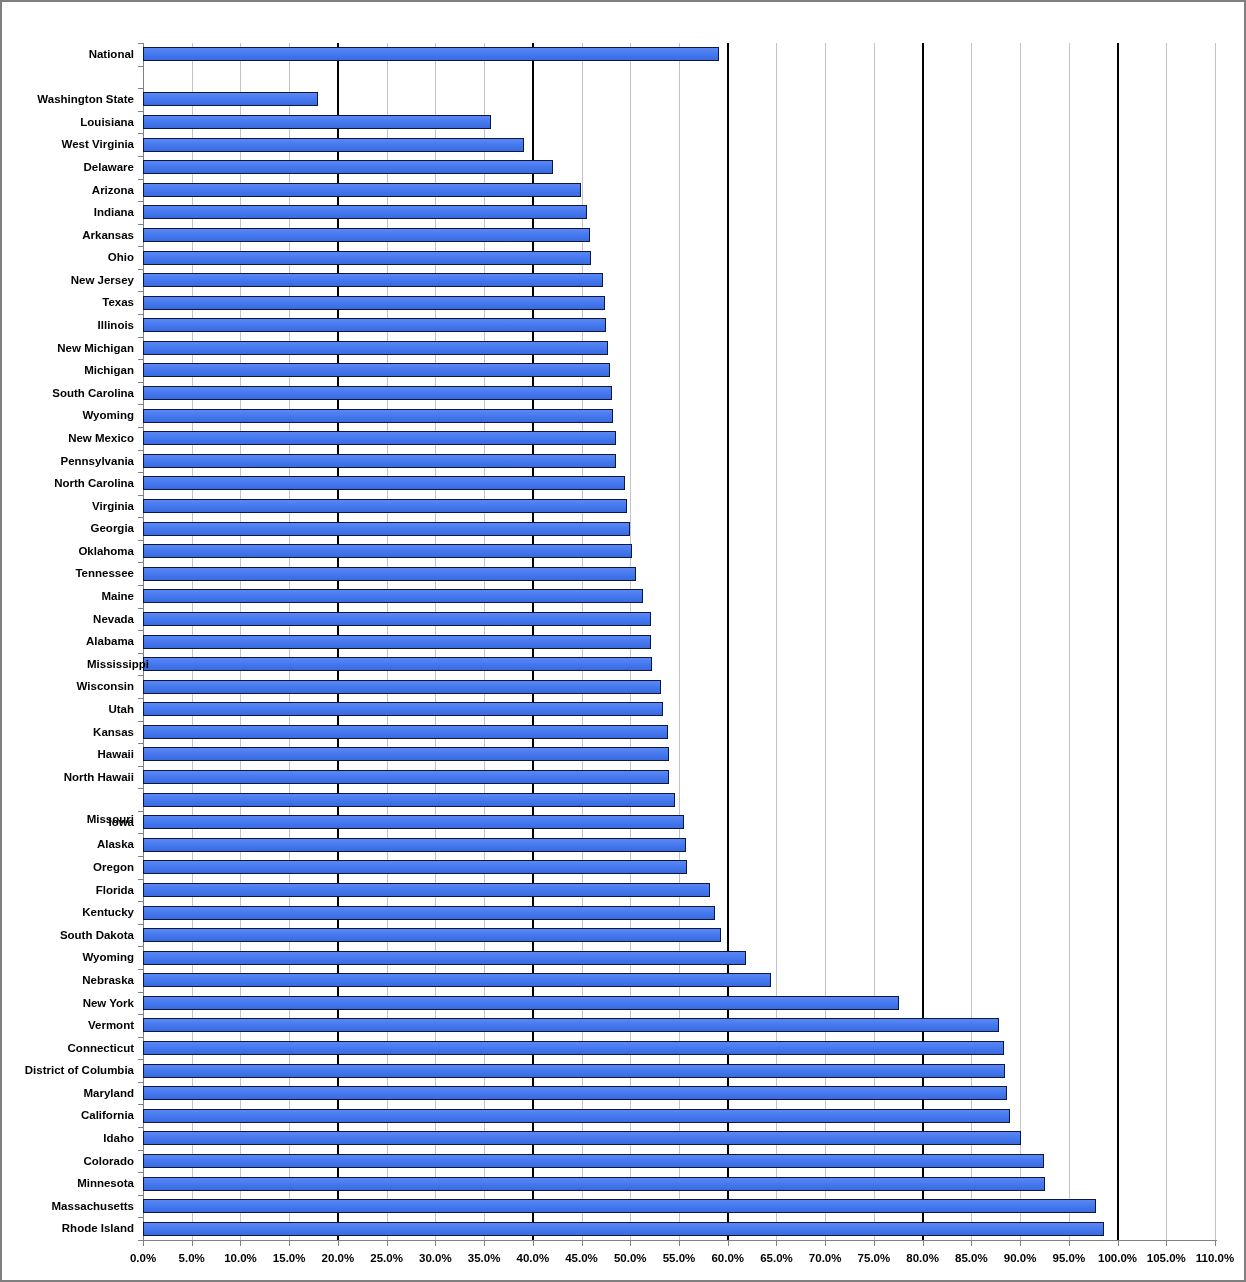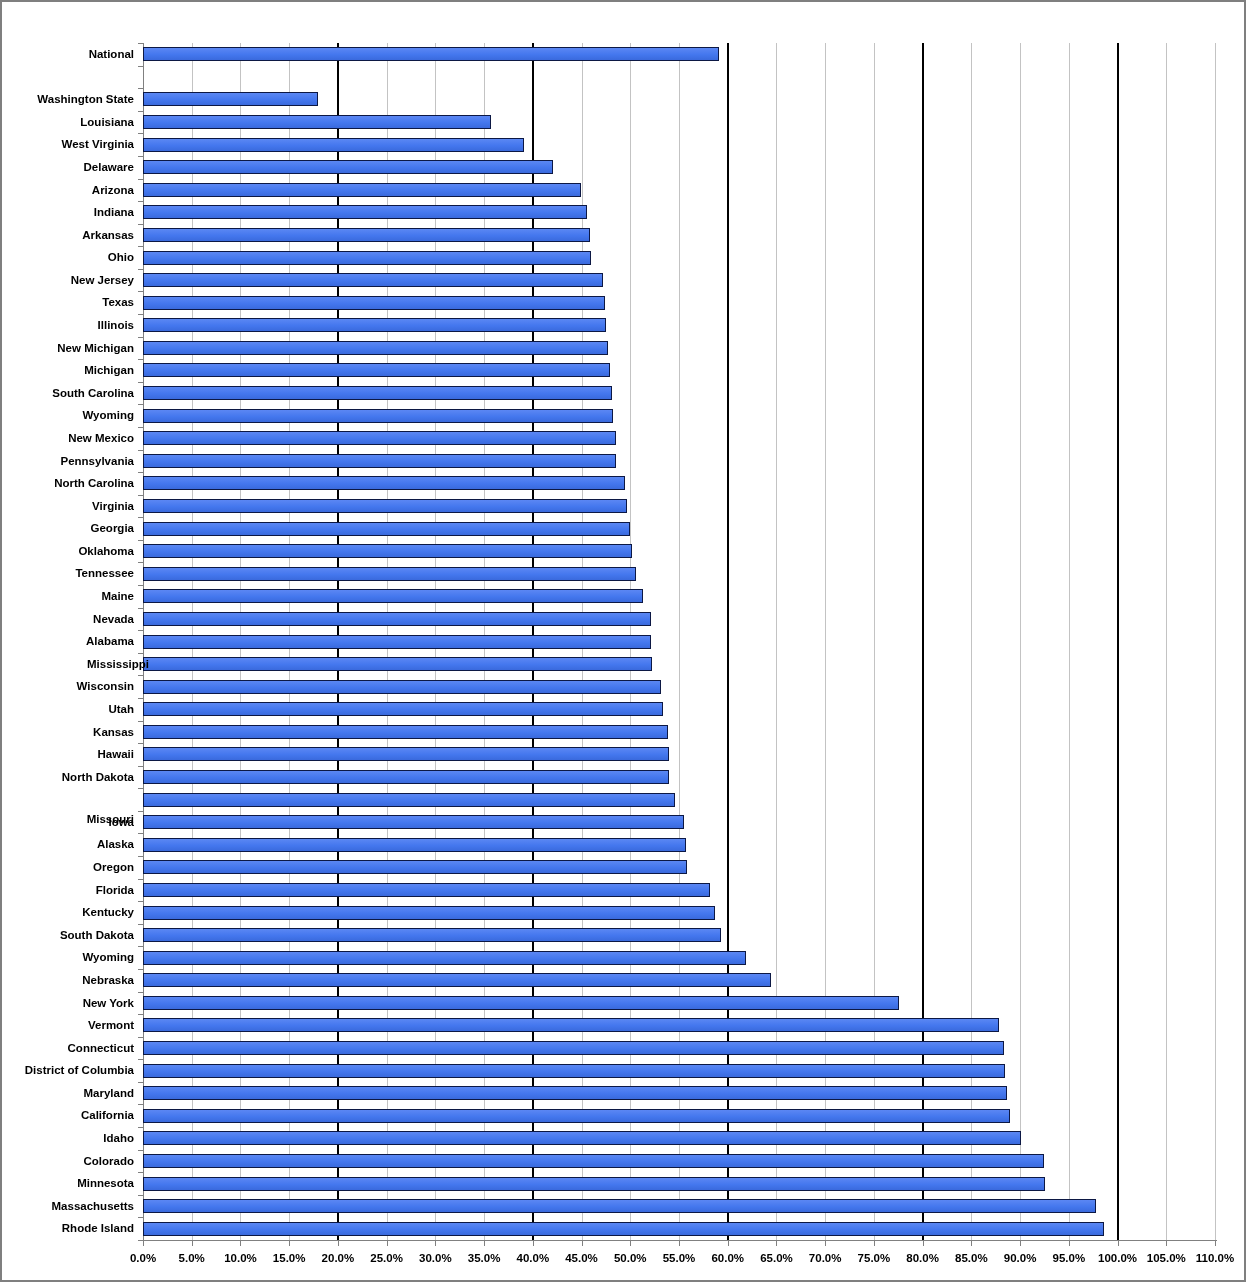--- a/index.html
+++ b/index.html
@@ -228,21 +228,21 @@
       <div class="cat-label" style="top: 537.868px; height: 22.5849px; line-height: 22.5849px; left: 0px;">Oklahoma</div>
       <div class="cat-label" style="top: 560.453px; height: 22.5849px; line-height: 22.5849px; left: 0px;">Tennessee</div>
       <div class="cat-label" style="top: 583.038px; height: 22.5849px; line-height: 22.5849px; left: 0px;">Maine</div>
       <div class="cat-label" style="top: 605.623px; height: 22.5849px; line-height: 22.5849px; left: 0px;">Nevada</div>
       <div class="cat-label" style="top: 628.208px; height: 22.5849px; line-height: 22.5849px; left: 0px;">Alabama</div>
       <div class="cat-label" style="top: 650.792px; height: 22.5849px; line-height: 22.5849px; left: 15px;">Mississippi</div>
       <div class="cat-label" style="top: 673.377px; height: 22.5849px; line-height: 22.5849px; left: 0px;">Wisconsin</div>
       <div class="cat-label" style="top: 695.962px; height: 22.5849px; line-height: 22.5849px; left: 0px;">Utah</div>
       <div class="cat-label" style="top: 718.547px; height: 22.5849px; line-height: 22.5849px; left: 0px;">Kansas</div>
       <div class="cat-label" style="top: 741.132px; height: 22.5849px; line-height: 22.5849px; left: 0px;">Hawaii</div>
-      <div class="cat-label" style="top: 763.717px; height: 22.5849px; line-height: 22.5849px; left: 0px;">North Dakota</div>
+      <div class="cat-label" style="top: 763.717px; height: 22.5849px; line-height: 22.5849px; left: 0px;">North Hawaii</div>
       <div class="cat-label" style="top: 786.302px; height: 22.5849px; line-height: 22.5849px; left: 0px; margin-top: 20px;">Missouri</div>
       <div class="cat-label" style="top: 808.887px; height: 22.5849px; line-height: 22.5849px; left: 0px;">Iowa</div>
       <div class="cat-label" style="top: 831.472px; height: 22.5849px; line-height: 22.5849px; left: 0px;">Alaska</div>
       <div class="cat-label" style="top: 854.057px; height: 22.5849px; line-height: 22.5849px; left: 0px;">Oregon</div>
       <div class="cat-label" style="top: 876.642px; height: 22.5849px; line-height: 22.5849px; left: 0px;">Florida</div>
       <div class="cat-label" style="top: 899.226px; height: 22.5849px; line-height: 22.5849px; left: 0px;">Kentucky</div>
       <div class="cat-label" style="top: 921.811px; height: 22.5849px; line-height: 22.5849px; left: 0px;">South Dakota</div>
       <div class="cat-label" style="top: 944.396px; height: 22.5849px; line-height: 22.5849px; left: 0px;">Wyoming</div>
       <div class="cat-label" style="top: 966.981px; height: 22.5849px; line-height: 22.5849px; left: 0px;">Nebraska</div>
       <div class="cat-label" style="top: 989.566px; height: 22.5849px; line-height: 22.5849px; left: 0px;">New York</div>

